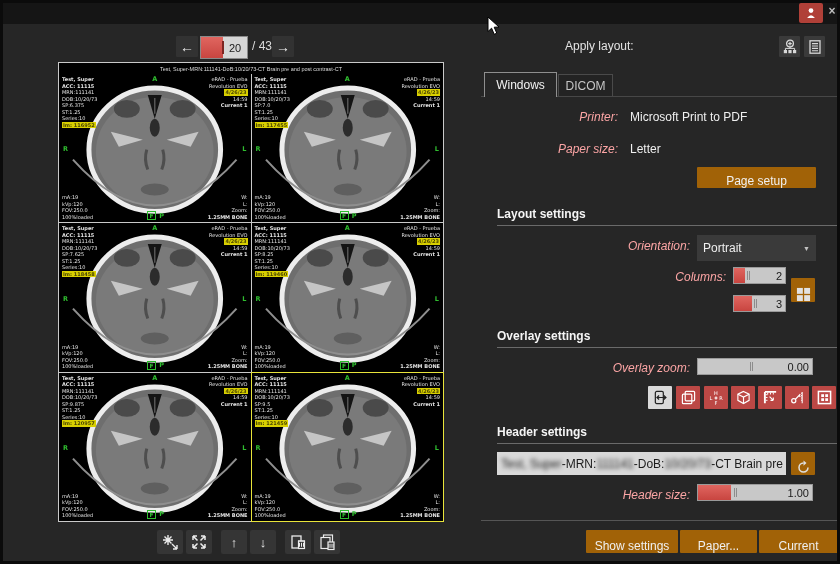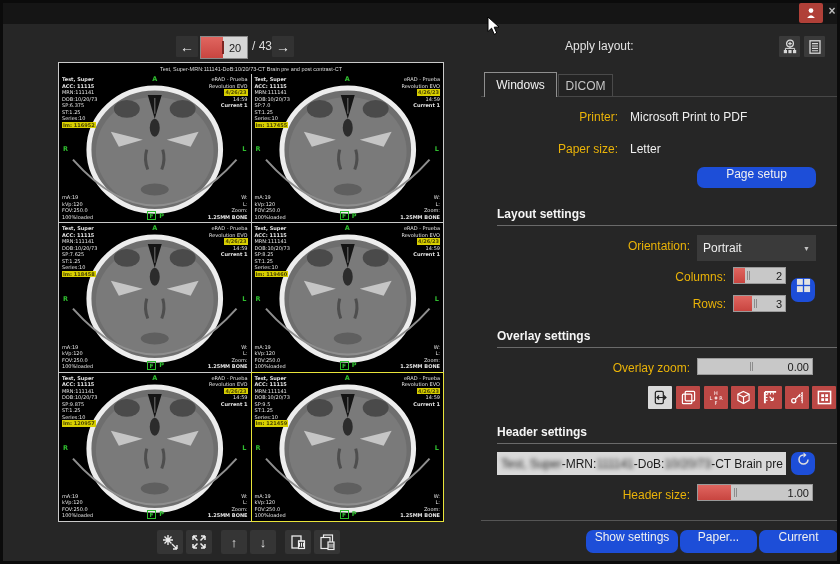--- a/index.html
+++ b/index.html
@@ -58,24 +58,24 @@
         padding:0 1.5px;font-family:"DejaVu Sans",sans-serif;}
   .prevbtn{position:absolute;top:530px;width:26px;height:24px;background:#353535;border-radius:2px;
            display:flex;align-items:center;justify-content:center;color:#ececec;font-size:13px;}
   
   .tab{position:absolute;display:flex;align-items:center;justify-content:center;box-sizing:border-box;}
   .tabline{position:absolute;left:481px;top:96px;width:357px;height:1px;background:#474747;}
   .tab.active{left:484px;top:72px;width:73px;height:25px;background:#262626;border:1px solid #8f8f8f;
               border-bottom:none;color:#f2f2f2;z-index:3;}
   .tab.inactive{left:558px;top:74px;width:55px;height:22px;background:#232323;border:1px solid #4a4a4a;
                 border-bottom:none;color:#c6c6c6;text-align:center;}
-  .rlabel{position:absolute;text-align:right;color:#eab308;}
+  .rlabel{position:absolute;text-align:right;color:#fca5a5;font-style:italic;}
   .rvalue{position:absolute;color:#efefef;}
-  .btn{position:absolute;background:#1d4ed8;color:#f0f0f0;display:flex;align-items:flex-start;
-       justify-content:center;border-radius:7px;}
+  .btn{position:absolute;background:#a16207;color:#f0f0f0;display:flex;align-items:flex-end;
+       justify-content:center;border-radius:1px;}
   .section{position:absolute;left:497px;font-weight:bold;color:#f5f5f5;}
   .divider{position:absolute;left:497px;width:341px;height:1px;background:#6a6a6a;}
   .dropdown{position:absolute;left:697px;width:119px;height:21px;background:#3a3a3a;display:flex;
             align-items:center;padding:13px 6px;box-sizing:border-box;color:#efefef;}
   .dropdown .chev{margin-left:auto;font-size:7px;color:#c2c2c2;}
   .slider{position:absolute;height:17px;background:#c8c8c8;border:1px solid #9a9a9a;box-sizing:border-box;
           display:flex;align-items:center;}
   .slider .fill{position:absolute;left:0;top:0;bottom:0;background:linear-gradient(#e06660,#c84540);}
   .slider .grip{position:absolute;top:3px;bottom:3px;width:1px;background:#8c8c8c;box-shadow:2px 0 0 #8c8c8c;}
   .slider .sval{position:absolute;right:3px;color:#1a1a1a;font-size:11px;top:1.5px;}
@@ -515,21 +515,20 @@
   <div class="dropdown" style="top:235px;">
     <span>Portrait</span>
     <span class="chev">▼</span>
   </div>
   <div class="rlabel" style="left:480px;top:270px;width:246px;">Columns:</div>
   <div class="slider" style="left:733px;top:267px;width:53px;">
     <div class="fill" style="width:11px;"></div>
     <div class="grip" style="left:13px;"></div>
     <div class="sval">2</div>
   </div>
-  <div class="rlabel" style="left:480px;top:297px;width:246px;">Rows:</div>
   <div class="slider" style="left:733px;top:295px;width:53px;">
     <div class="fill" style="width:18px;"></div>
     <div class="grip" style="left:20px;"></div>
     <div class="sval">3</div>
   </div>
   <div class="btn" style="left:791px;top:278px;width:24px;height:24px;">
     <svg width="15" height="15" viewBox="0 0 16 16">
       <rect x="1" y="1" width="6.3" height="6.3" fill="#e2e2e2"></rect>
         <rect x="8.7" y="1" width="6.3" height="6.3" fill="#e2e2e2"></rect>
       <rect x="1" y="8.7" width="6.3" height="6.3" fill="#e2e2e2"></rect>

